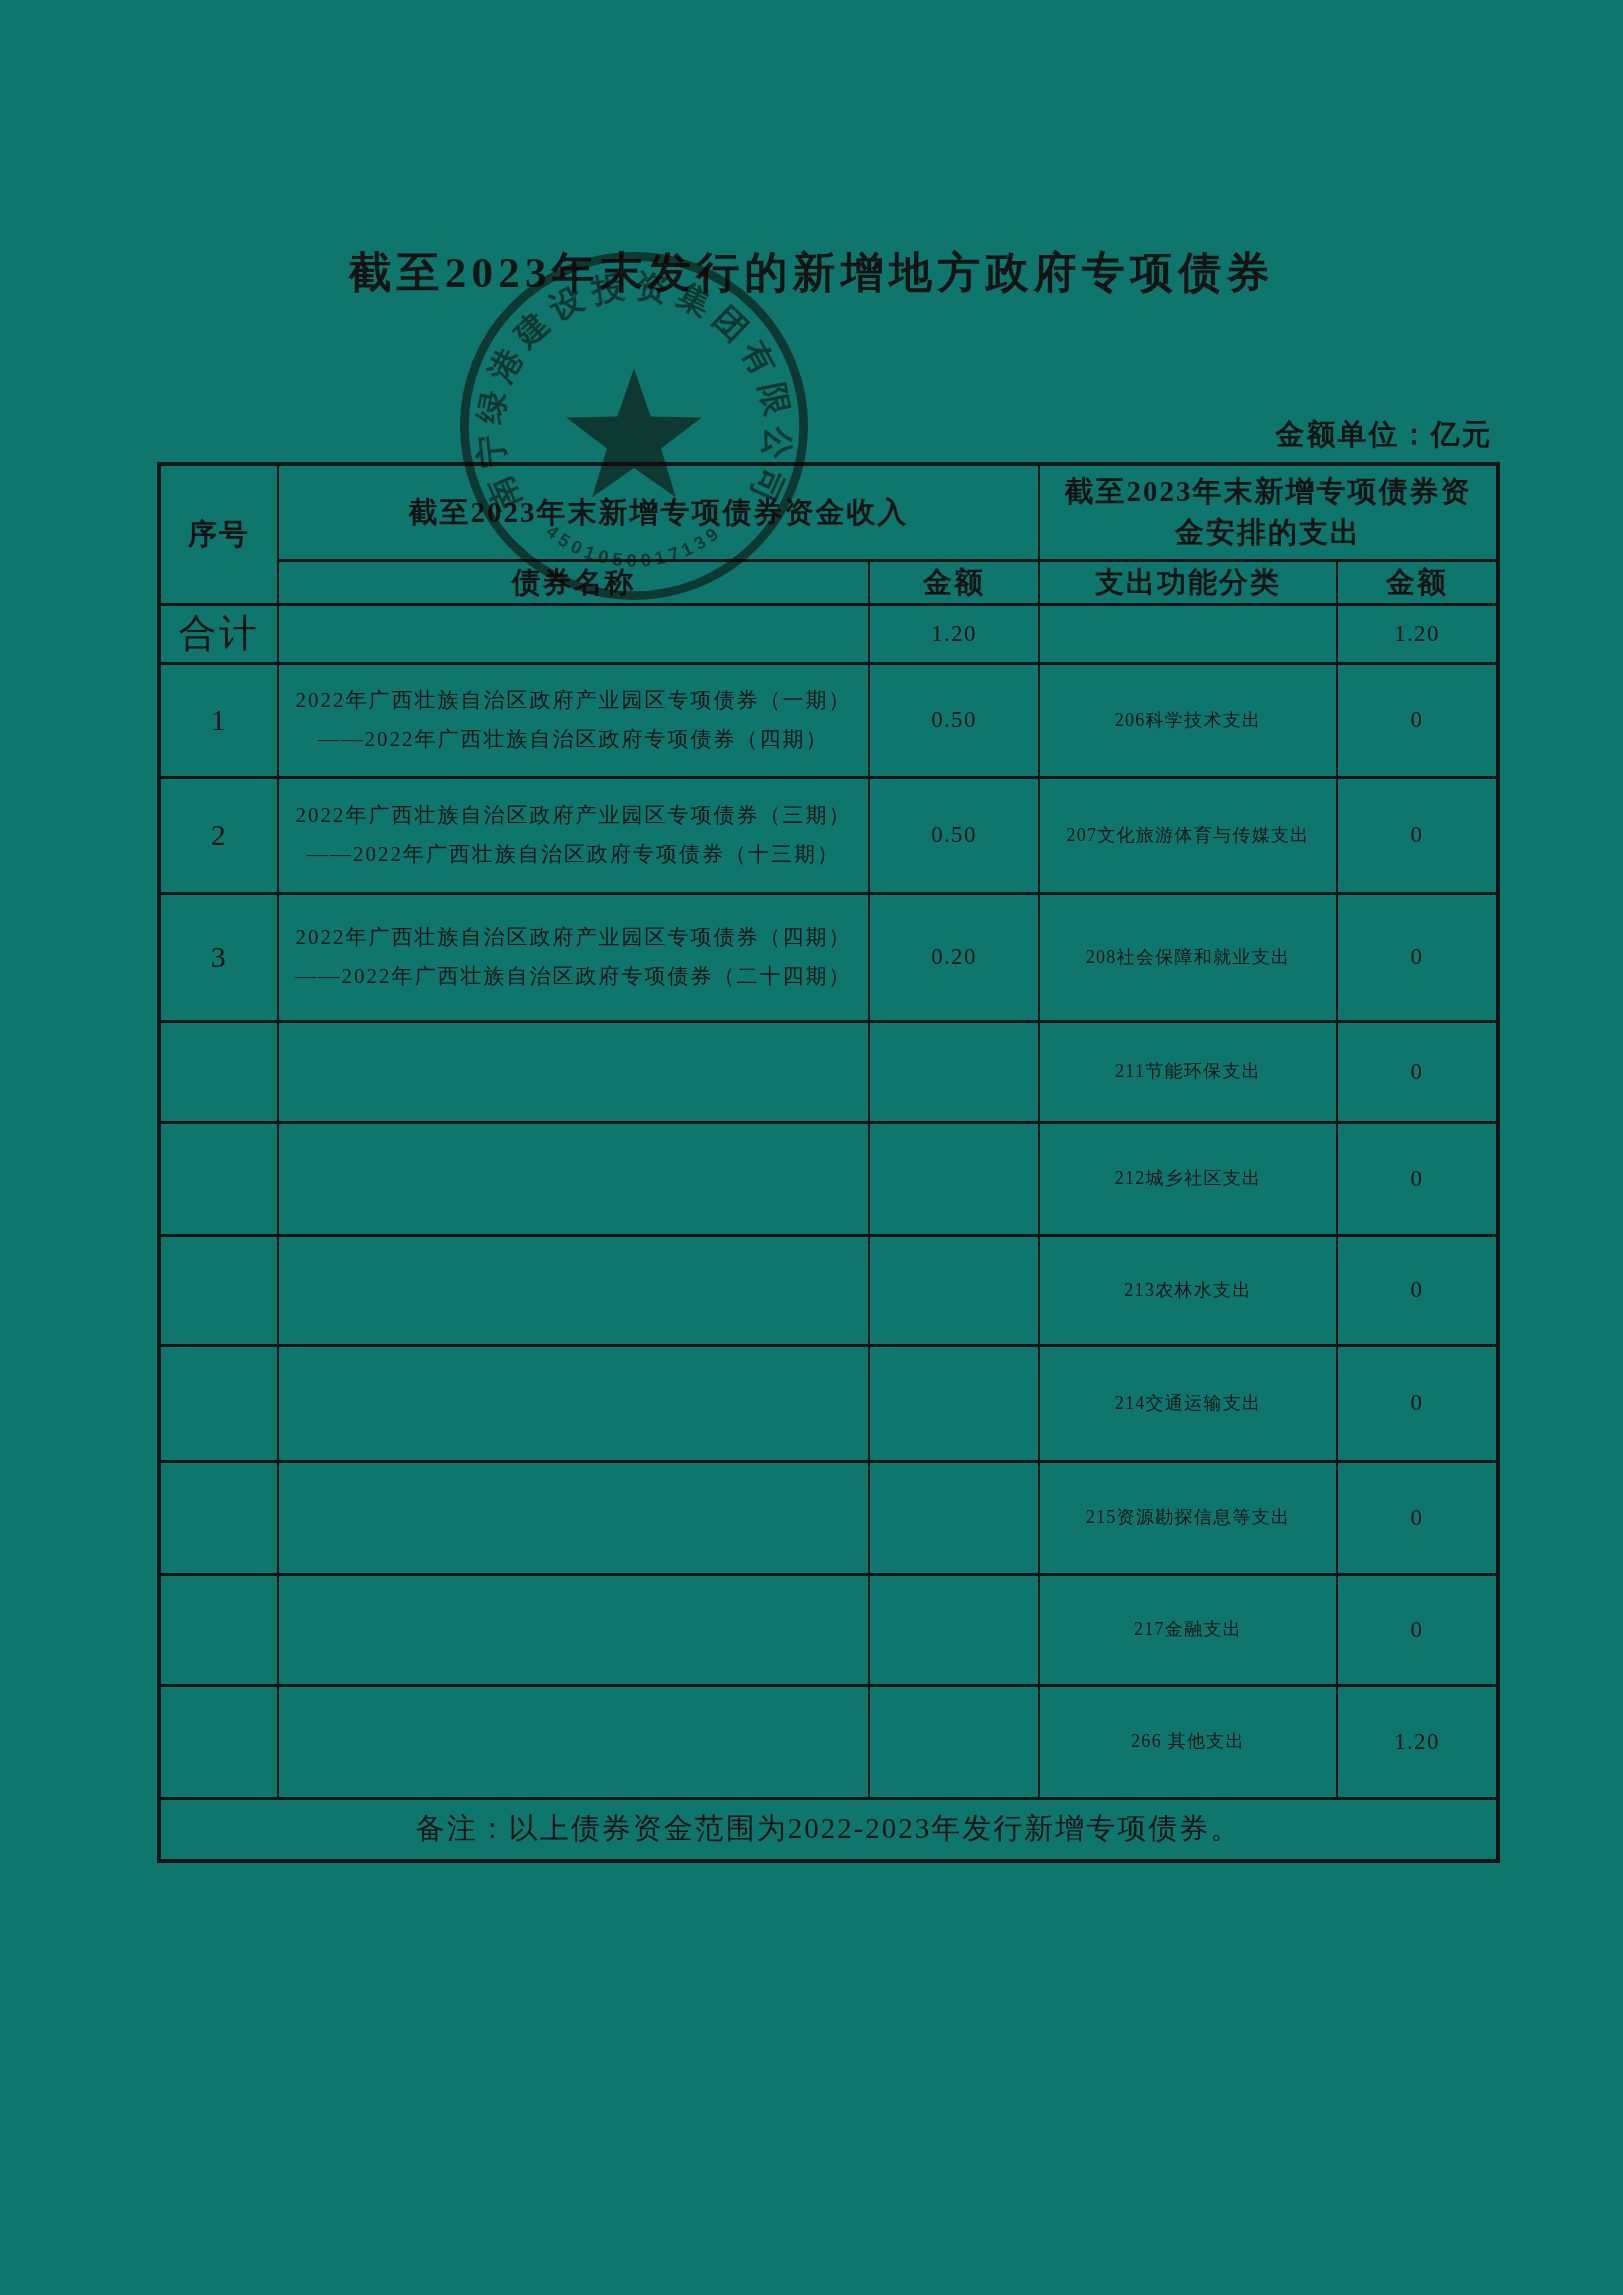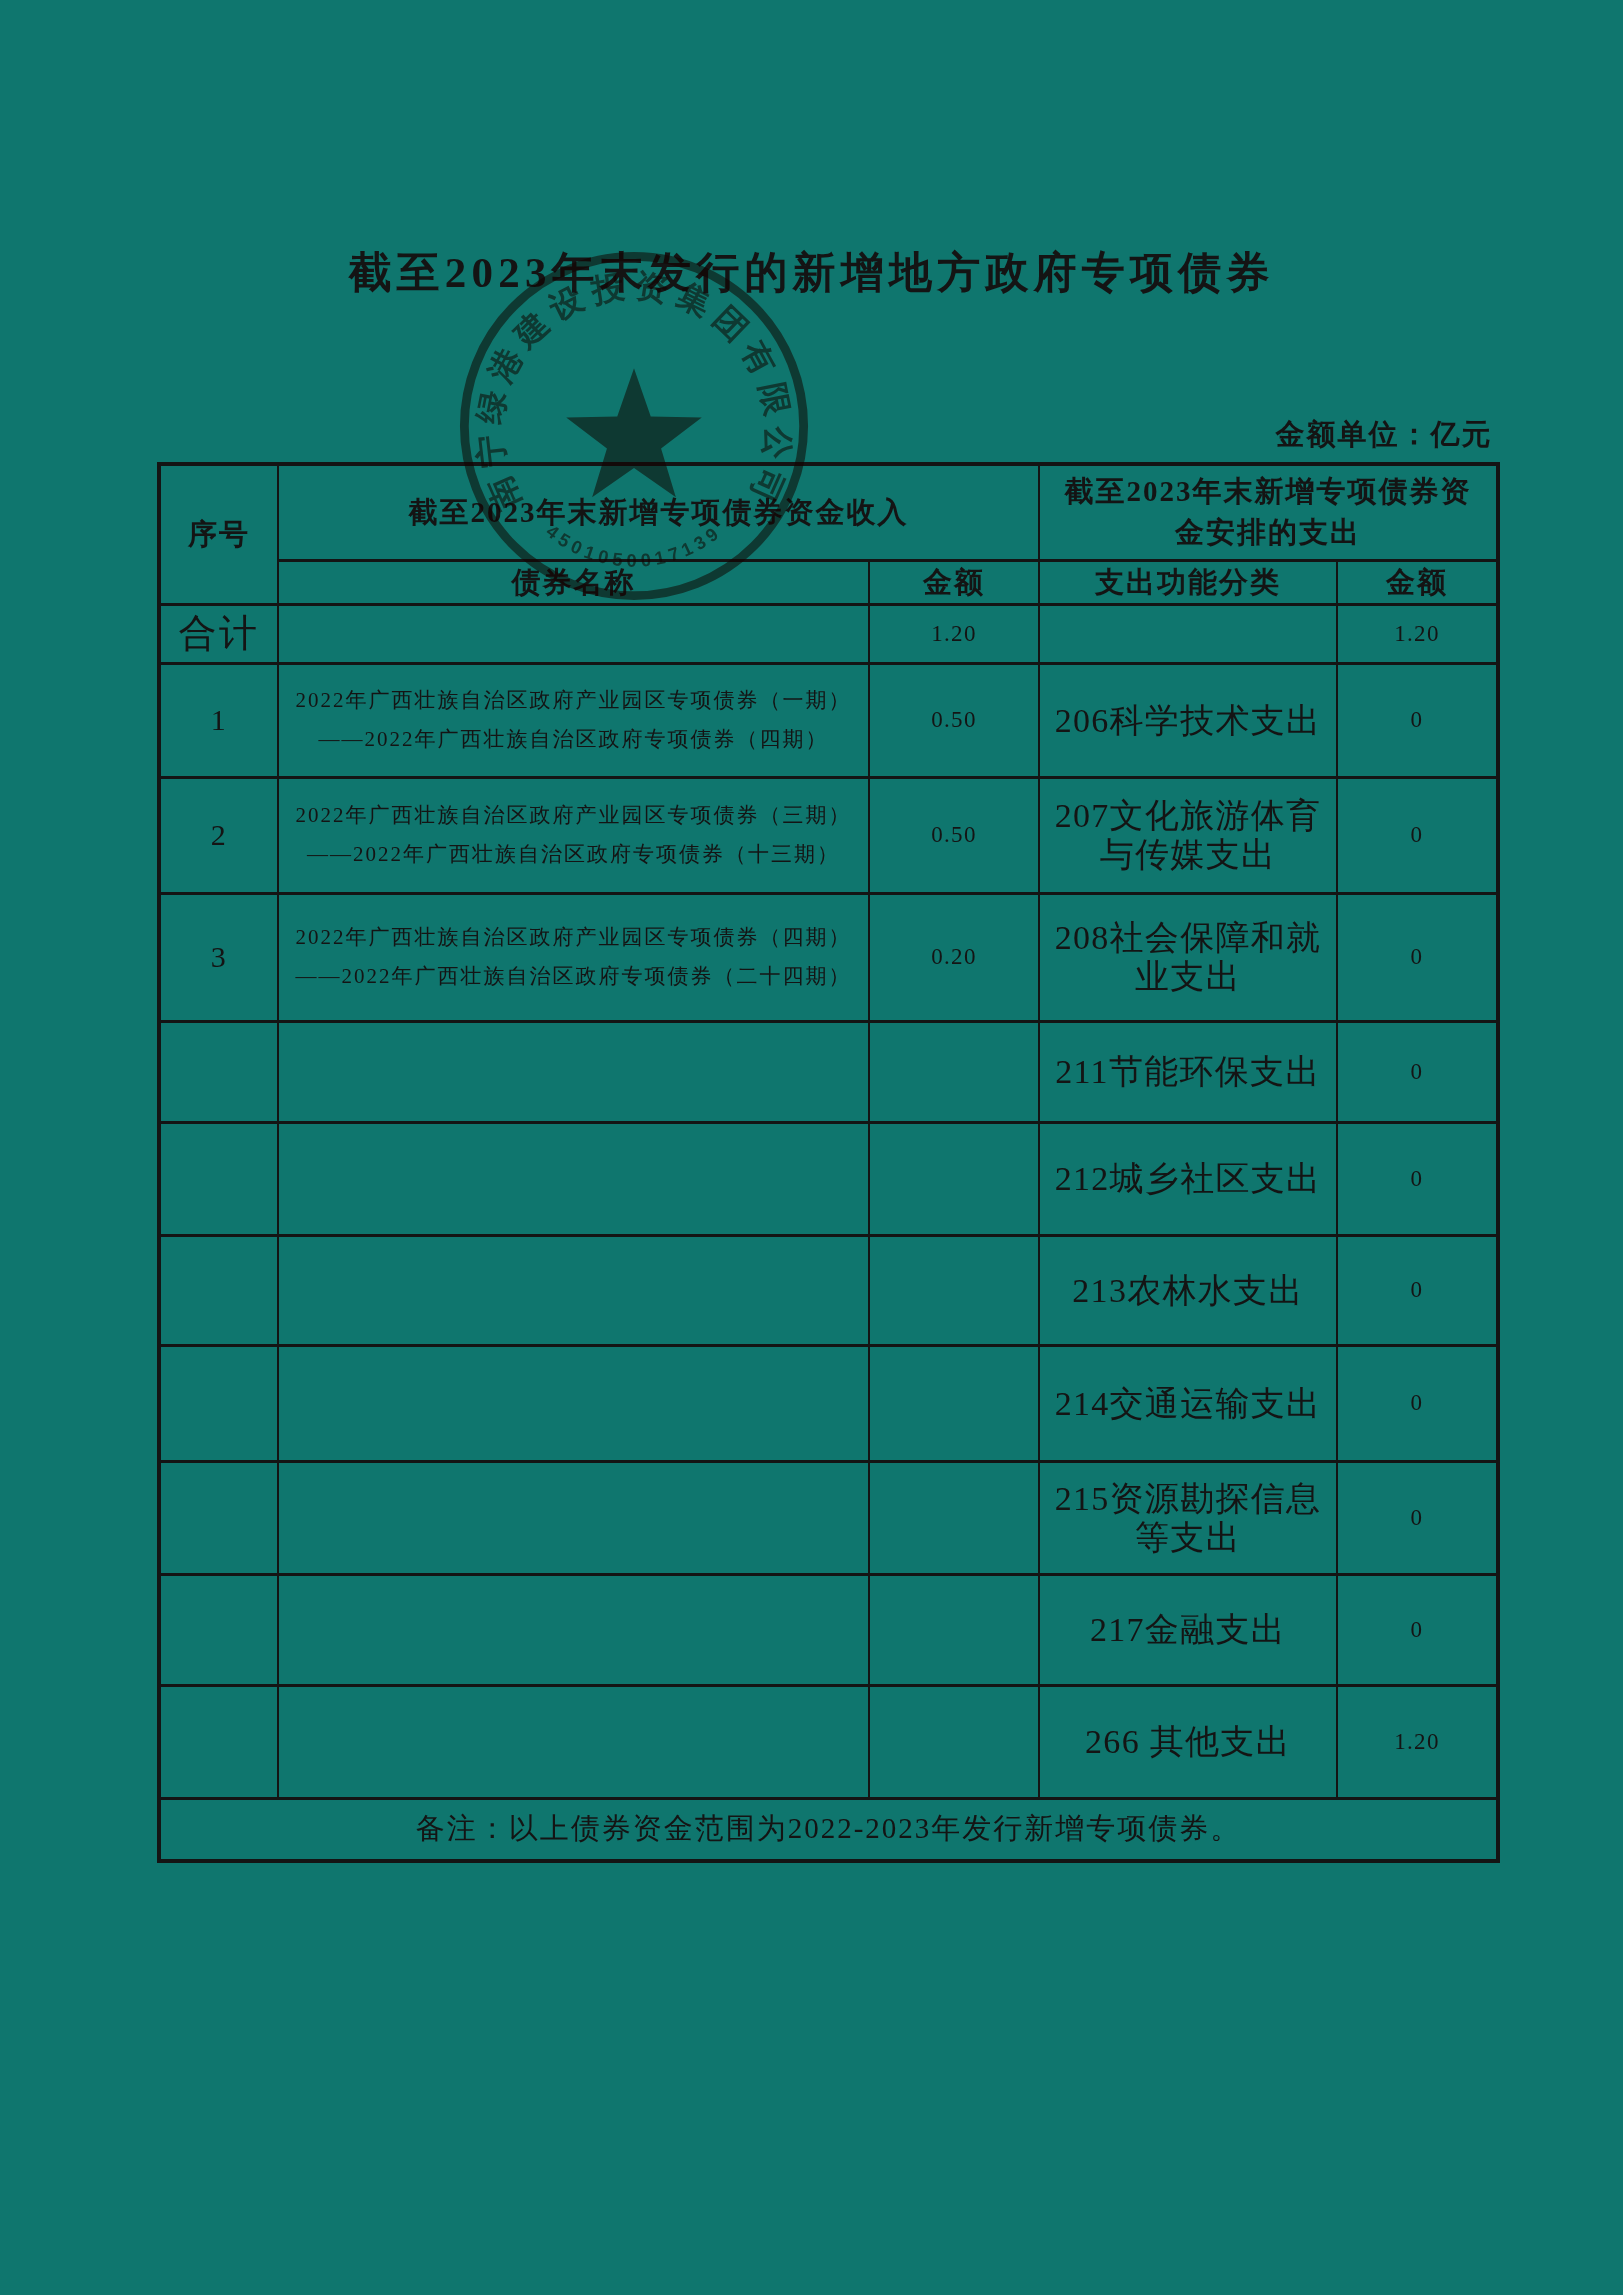--- a/index.html
+++ b/index.html
@@ -25,21 +25,21 @@
   }
   table.bond-table{border:4.6px solid #141414;}
   .bond-table th,.bond-table td{
     border:2.6px solid #141414;border-top-width:3.9px;border-bottom-width:3.9px;
     vertical-align:middle;text-align:center;padding:2.6px 5.2px;overflow:hidden;
   }
   .bond-table th{font-weight:bold;font-size:29px;letter-spacing:2px;line-height:41px;padding:0 19.6px;}
   .c-seq{font-size:30px;letter-spacing:1.3px;}
   .c-name{font-size:21px;line-height:39px;letter-spacing:2px;padding:3.9px 7.9px;}
   .c-amt{font-size:23px;letter-spacing:1.3px;}
-  .c-cat{font-size:34px;line-height:39px;letter-spacing:1.3px;padding:3.9px 9.2px;margin-top:36px;}
+  .c-cat{font-size:18px;line-height:39px;letter-spacing:1.3px;padding:3.9px 9.2px;margin-top:36px;}
   .c-total{font-size:38px;letter-spacing:2.6px;}
   .note-cell{font-weight:normal;font-size:29px;letter-spacing:2px;}
 
   .seal{
     position:absolute;left:444px;top:236px;width:380px;height:380px;
     opacity:0.78;mix-blend-mode:multiply;pointer-events:none;
   }
 </style>
 </head>
 <body>

